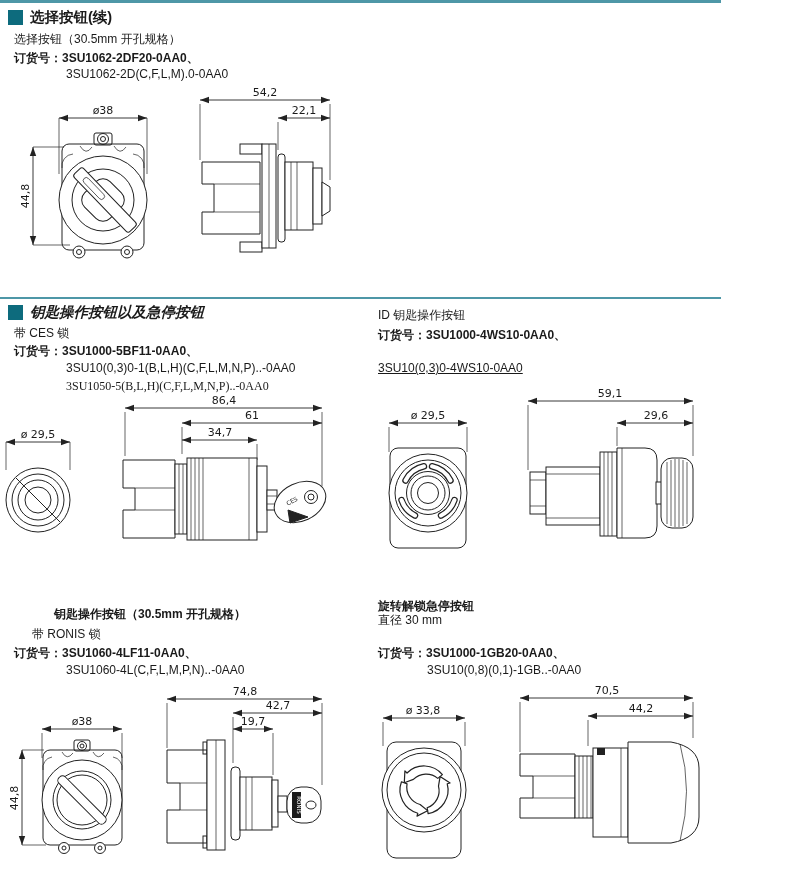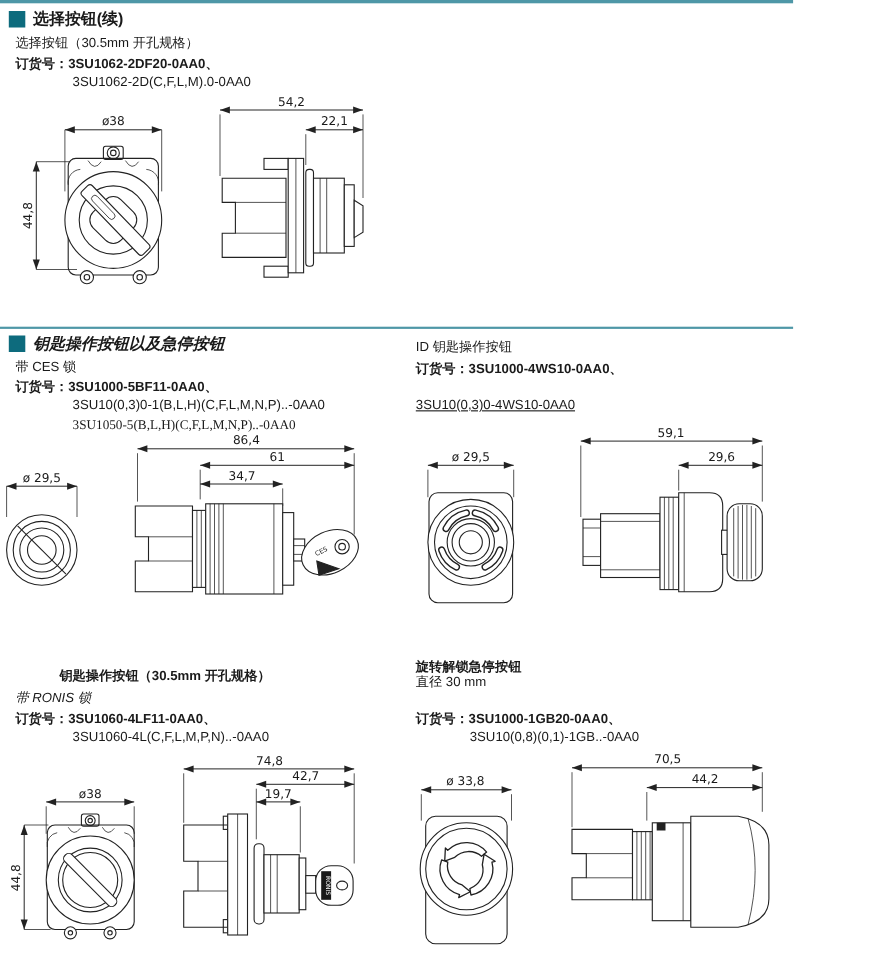--- a/index.html
+++ b/index.html
@@ -204,21 +204,21 @@
         <line x1="296" y1="70" x2="296" y2="136"></line>
       <line x1="300" y1="69" x2="300" y2="137"></line>
         <line x1="304" y1="69" x2="304" y2="137"></line>
       <line x1="308" y1="70" x2="308" y2="136"></line>
         <line x1="312" y1="72" x2="312" y2="134"></line>
     </g>
   </g>
 </svg>
 
 <div class="abs t b" style="left:14px;top:606px;margin-left:40px;">钥匙操作按钮（30.5mm 开孔规格）</div>
-<div class="abs t" style="left:14px;top:626px;font-style:italic;">带 RONIS 锁</div>
+<div class="abs t" style="left:32px;top:626px;">带 RONIS 锁</div>
 <div class="abs t" style="left:14px;top:645px;"><span class="b">订货号：</span><span class="b">3SU1060-4LF11-0AA0、</span></div>
 <div class="abs t" style="left:66px;top:663px;">3SU1060-4L(C,F,L,M,P,N)..-0AA0</div>
 
 <div class="abs t b" style="left:378px;top:598px;">旋转解锁急停按钮</div>
 <div class="abs t" style="left:378px;top:612px;">直径 30 mm</div>
 <div class="abs t" style="left:378px;top:645px;"><span class="b">订货号：</span><span class="b">3SU1000-1GB20-0AA0、</span></div>
 <div class="abs t" style="left:427px;top:663px;">3SU10(0,8)(0,1)-1GB..-0AA0</div>
 
 <svg class="abs" style="left:10px;top:690px;" width="325" height="178" viewBox="0 0 325 178">
   <g>

